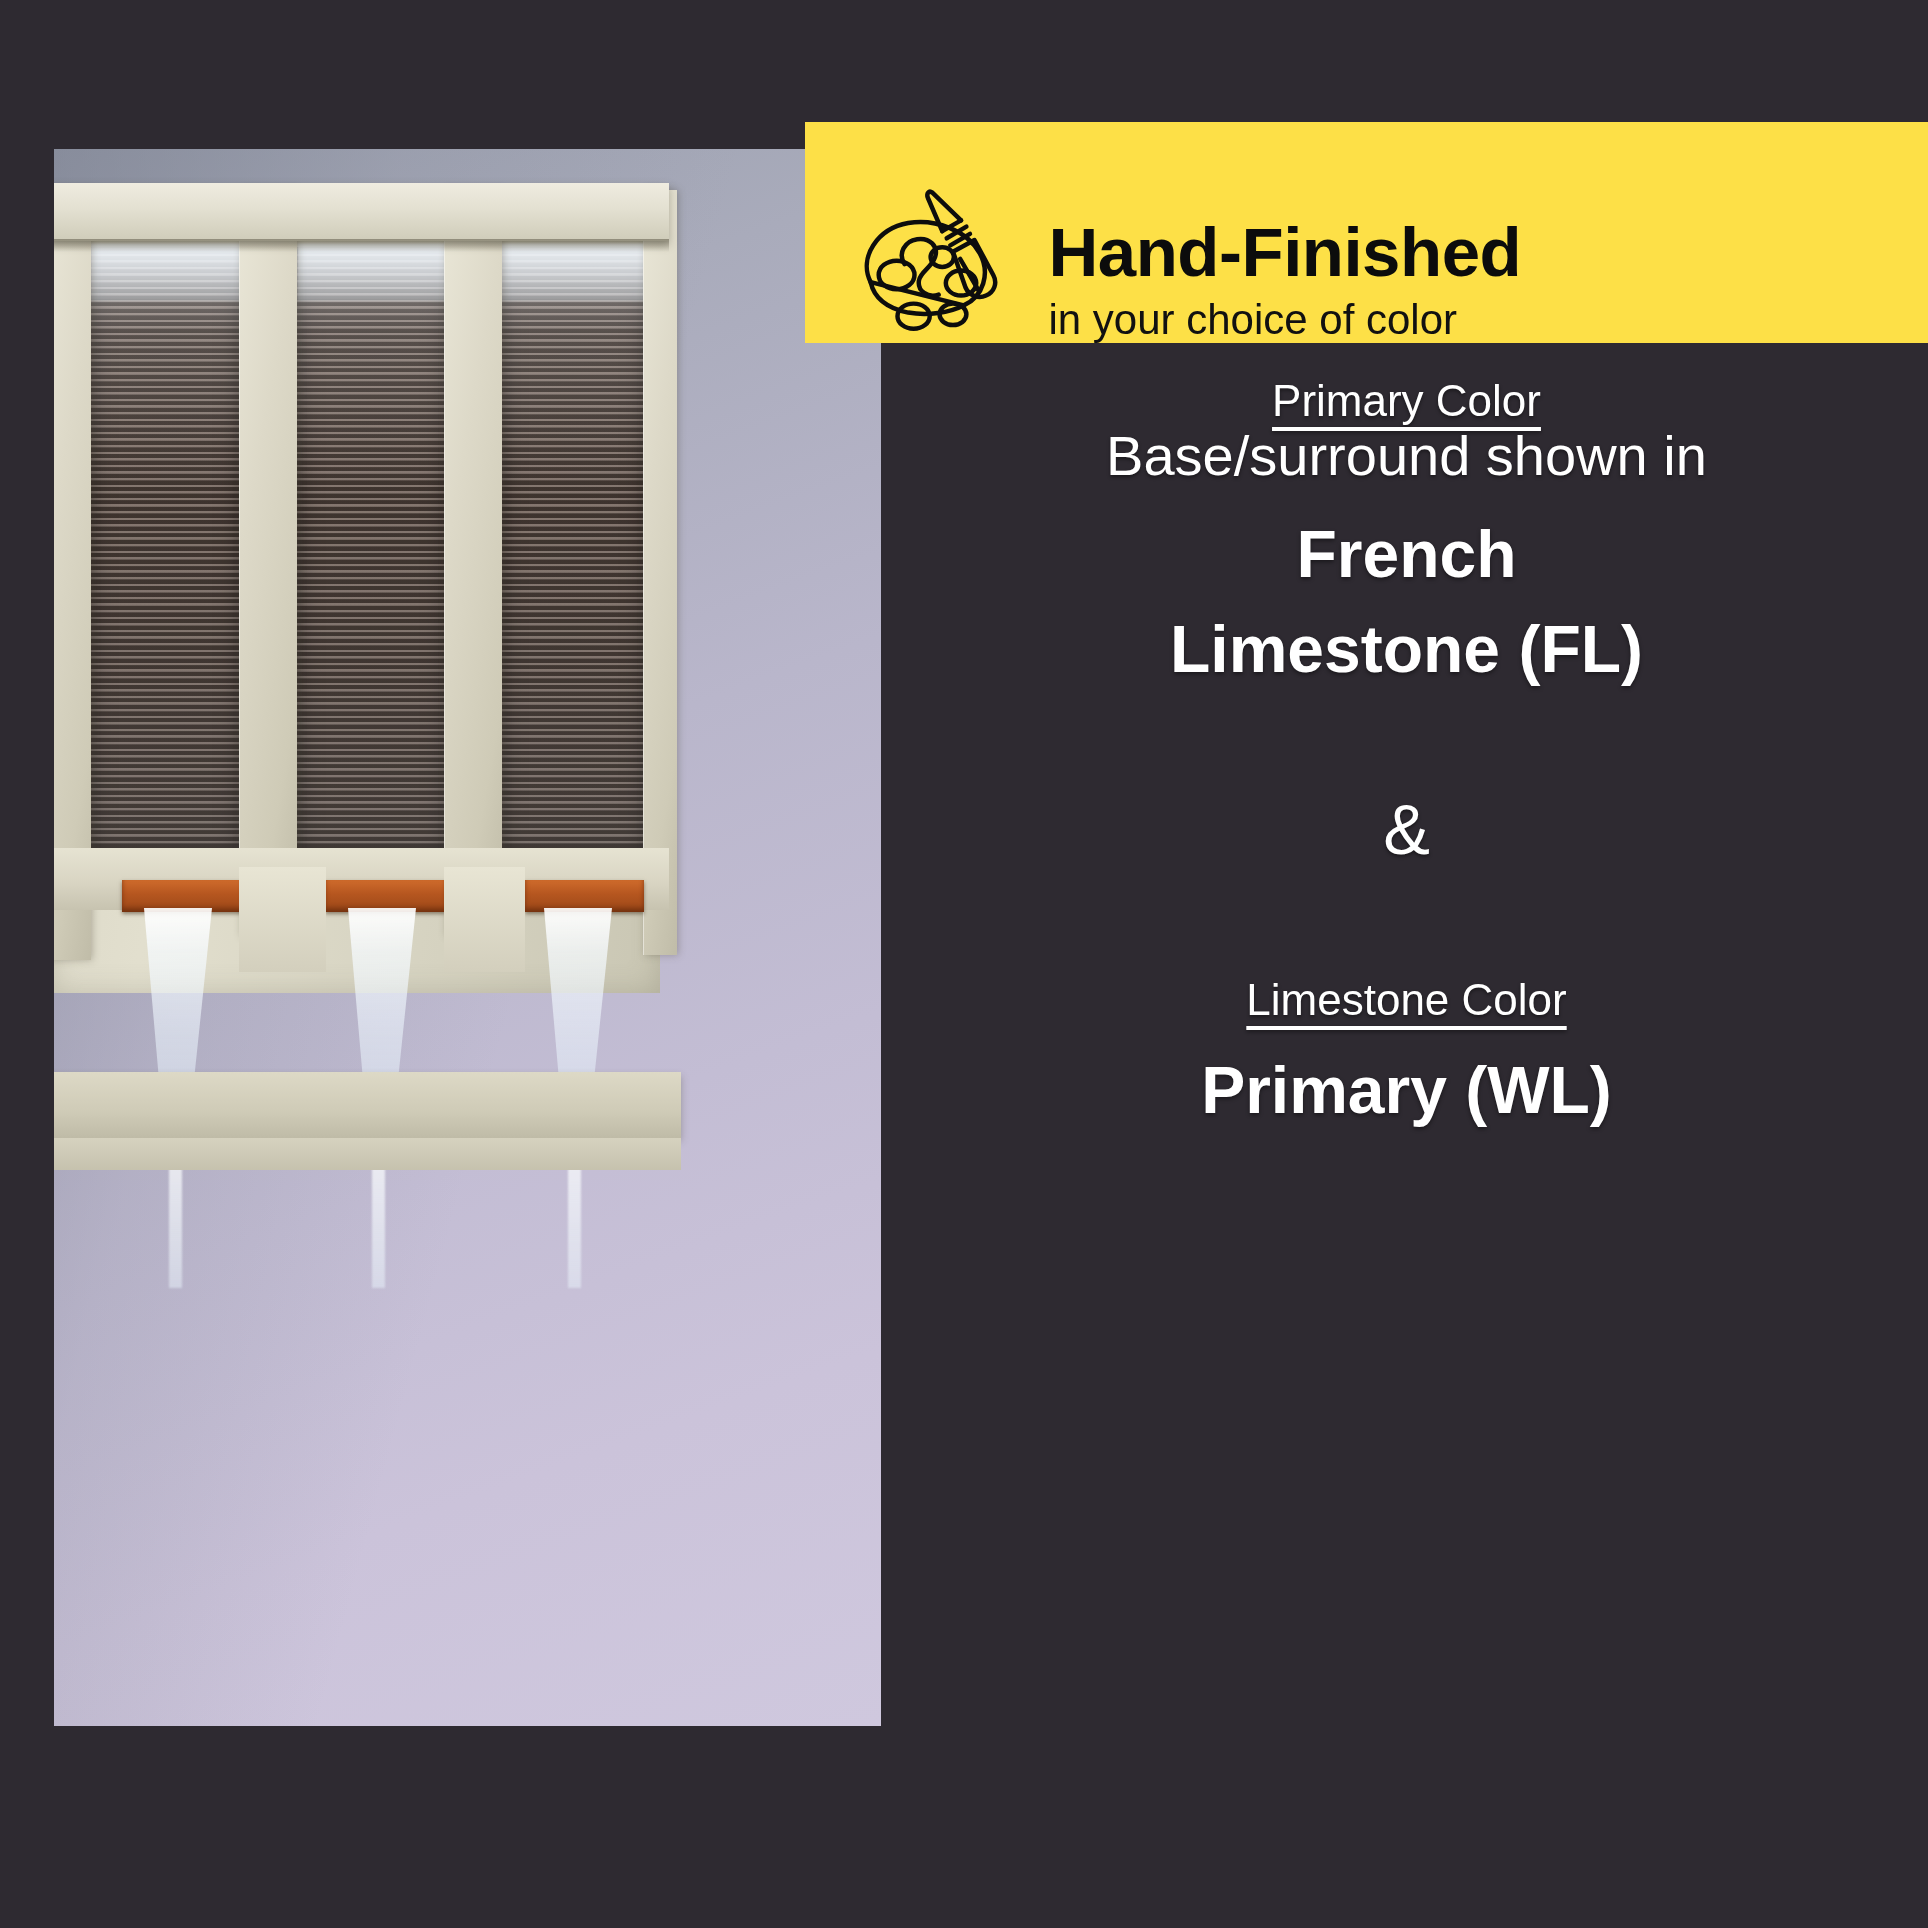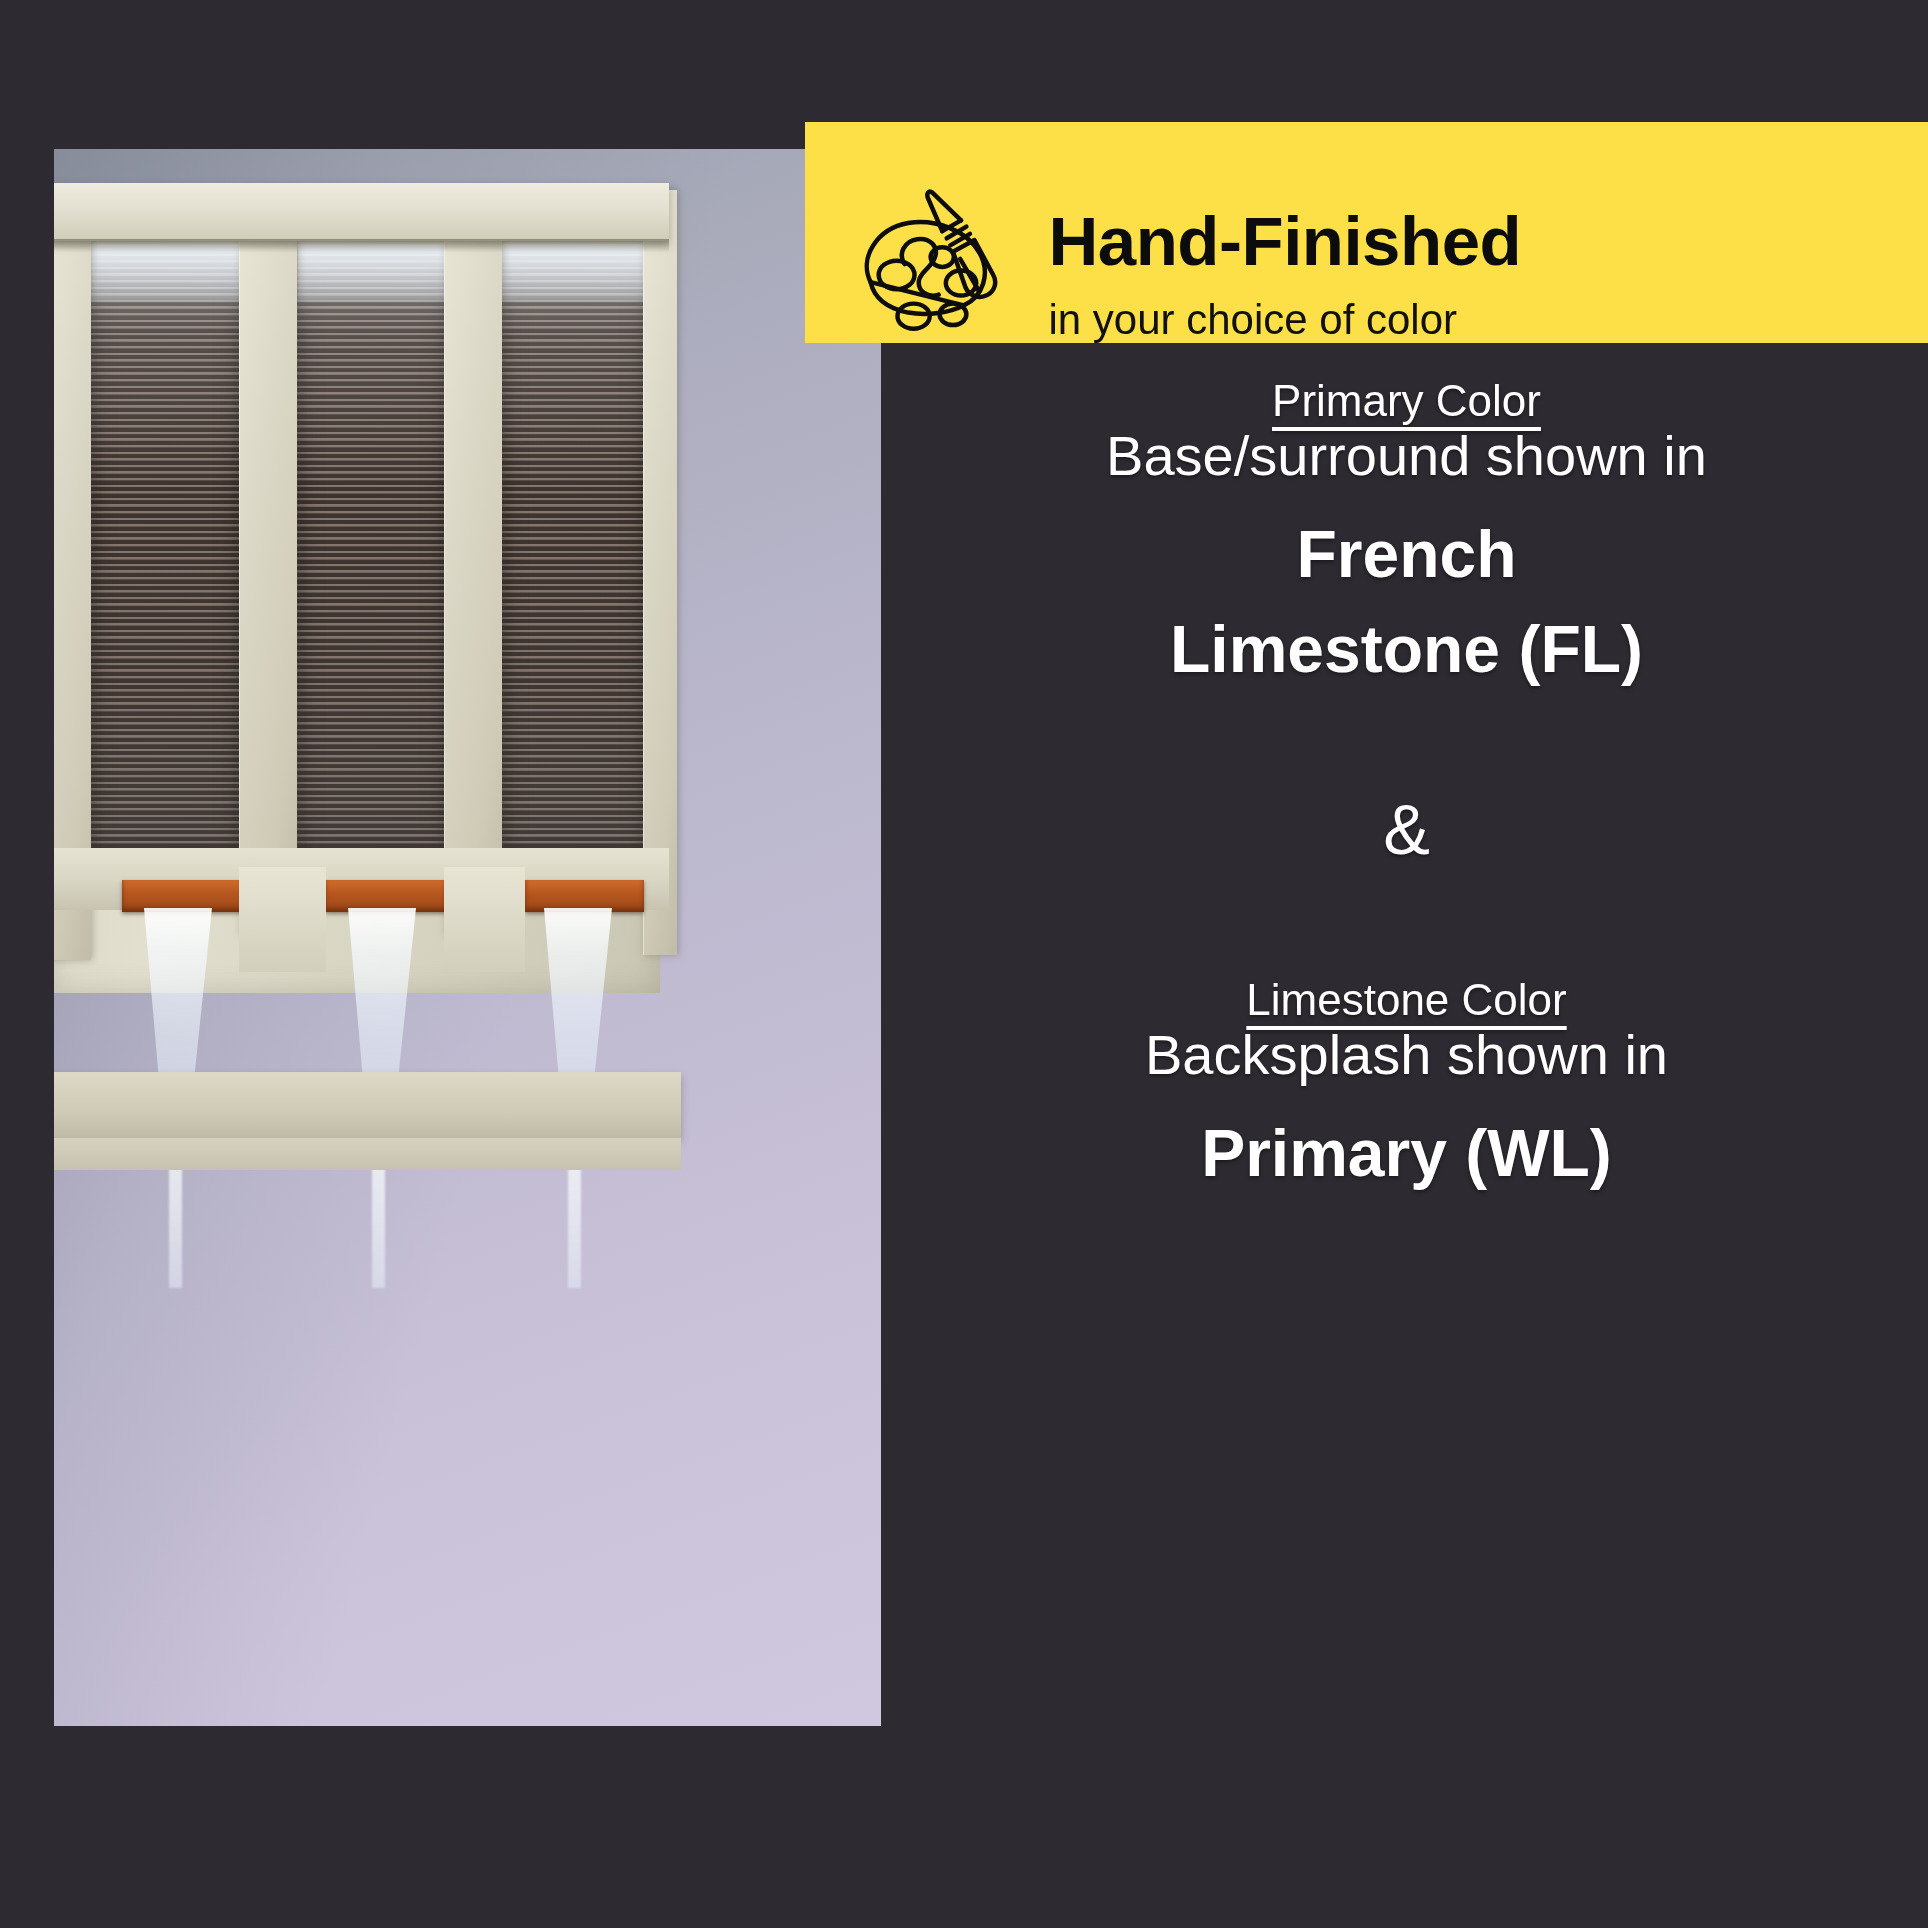--- a/index.html
+++ b/index.html
@@ -136,21 +136,21 @@
     position:absolute;left:805px;top:122px;width:1220px;height:221px;
     background:#fde047;display:flex;align-items:flex-end;gap:24.5px;padding-left:34px;
     box-sizing:border-box;
   }
   .badge-icon{width:185px;height:179px;flex:0 0 auto;display:block;}
   .badge-text{display:flex;flex-direction:column;justify-content:center;}
   .badge-title{
     font-size:69px;font-weight:700;color:#0c0c0c;line-height:1.04;letter-spacing:-0.5px;
   }
   .badge-sub{
-    font-size:42px;font-weight:400;color:#111;line-height:1.12;margin-top:18px;
+    font-size:42px;font-weight:400;color:#111;line-height:1.12;margin-top:7px;
   }
 
   
   .info{
     position:absolute;left:885px;top:377px;width:1043px;height:1412px;
     display:flex;flex-direction:column;align-items:center;
     color:#ffffff;text-align:center;
   }
   .heading{
     font-size:44px;font-weight:400;line-height:1.1;
@@ -251,19 +251,18 @@
   <div class="info">
 
     <div class="heading">Primary Color</div>
     <div class="subline">Base/surround shown in</div>
     <div class="bigname">French</div>
     <div class="bigname" style="margin-top:12px">Limestone (FL)</div>
 
     <div class="amp">&amp;</div>
 
     <div class="heading">Limestone Color</div>
-    <div class="subline">Backsplash shown in</div>
     <div class="bigname">Primary (WL)</div>
 
   </div>
 
 </div>
 
 
 </body></html>

